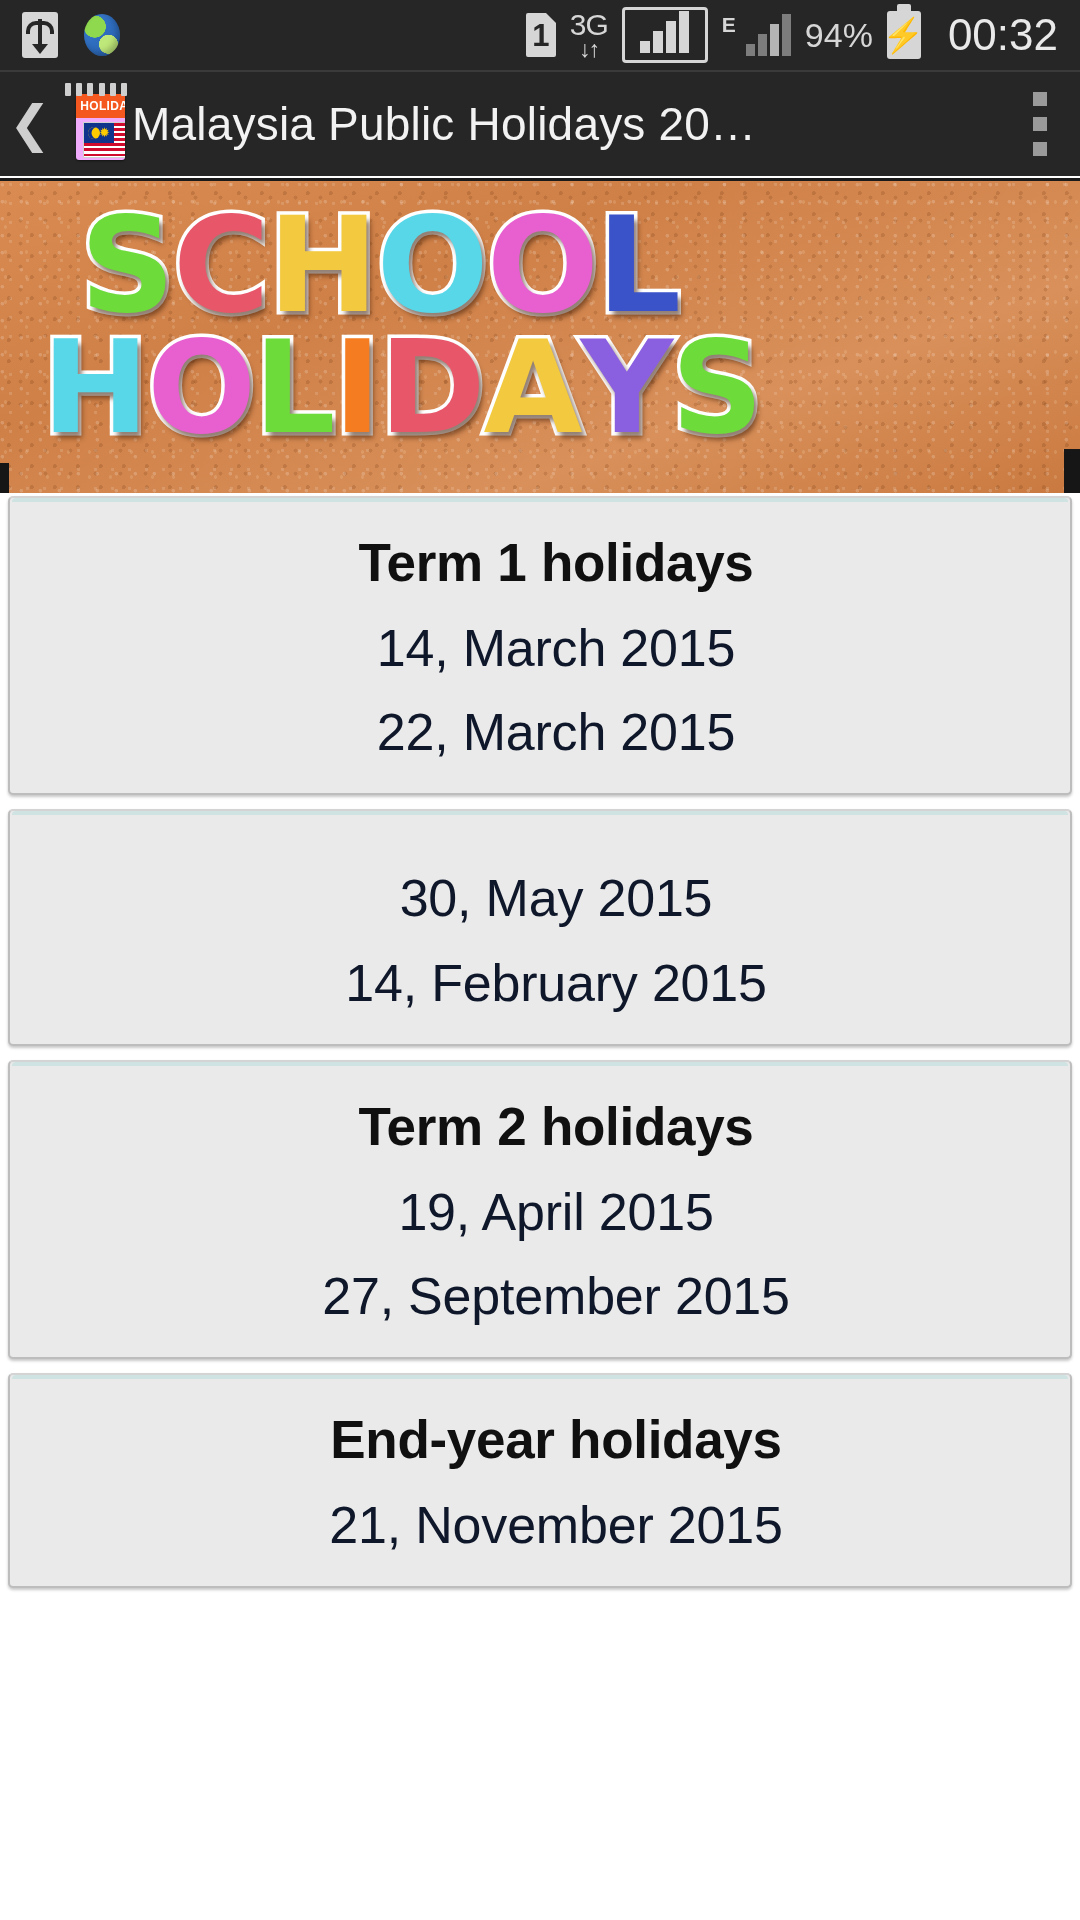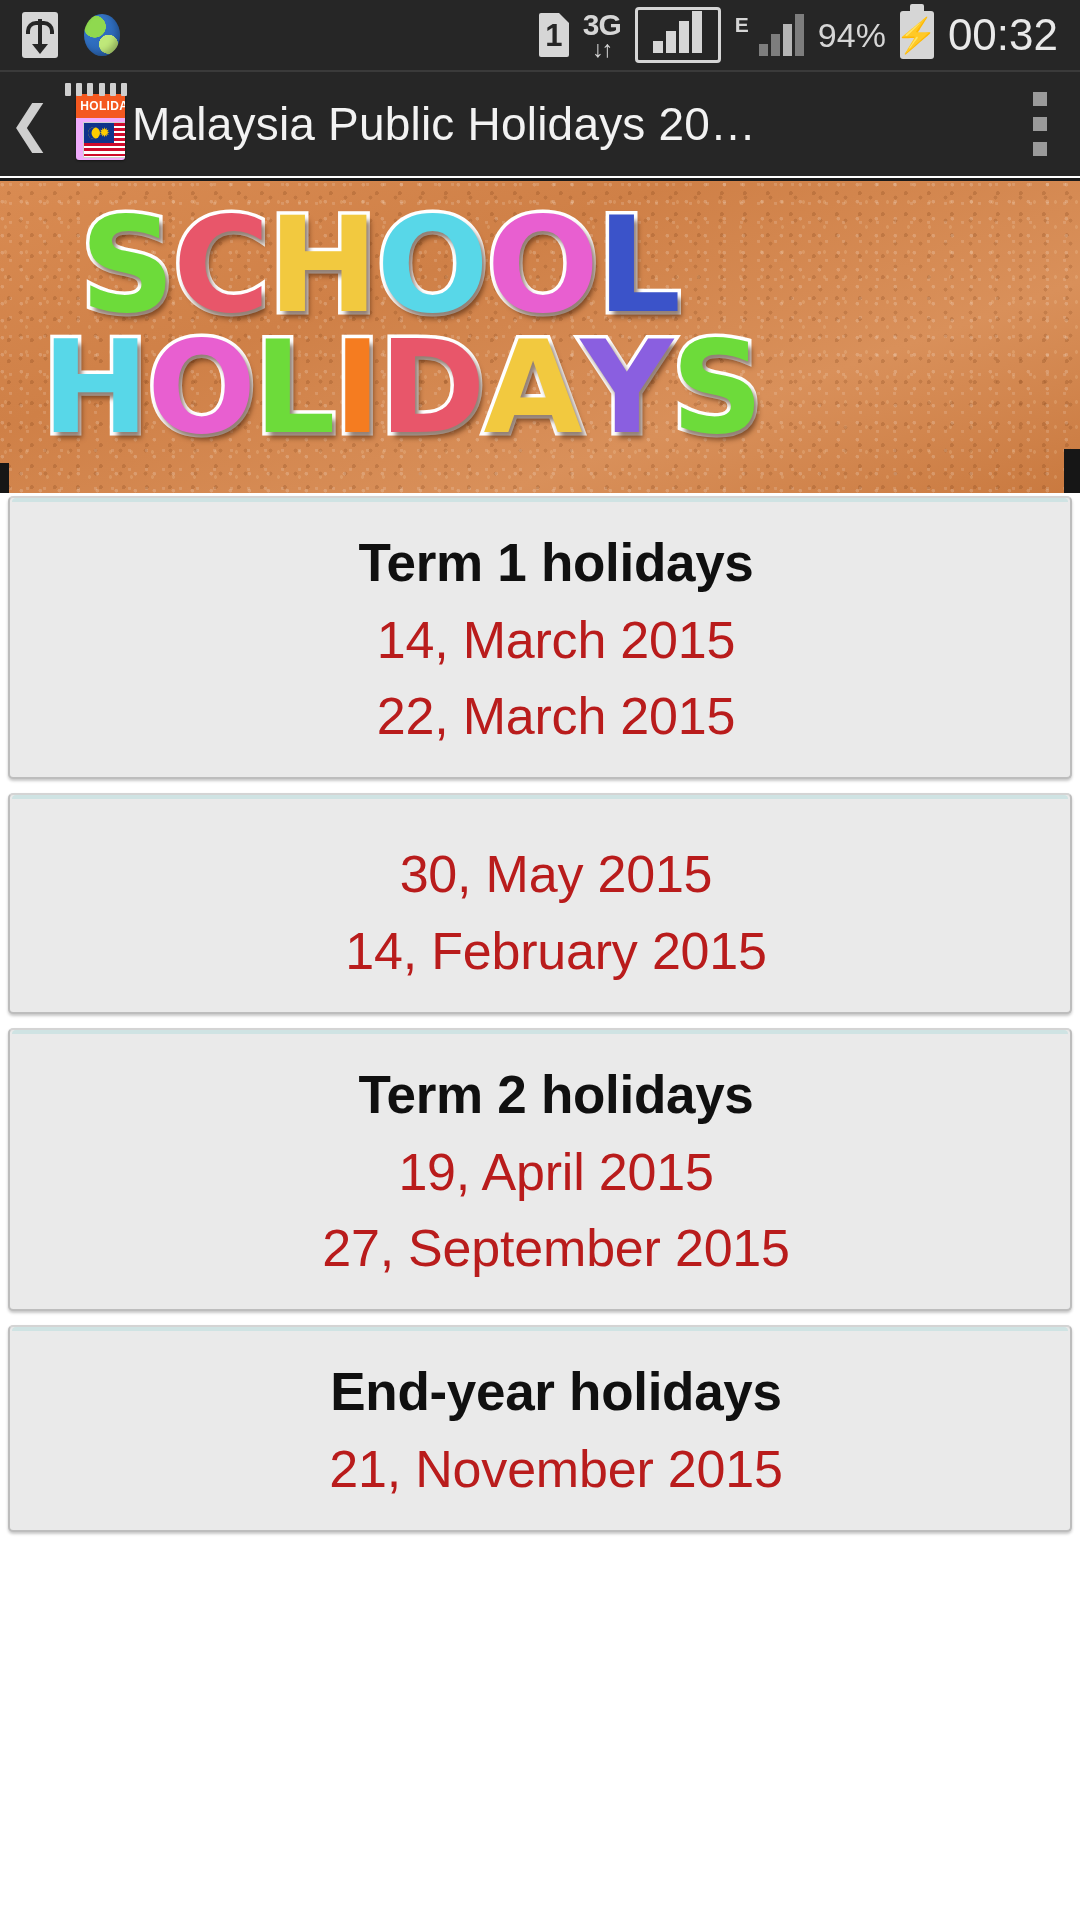--- a/index.html
+++ b/index.html
@@ -55,21 +55,21 @@
     position:relative;border-radius:2px;
     display:flex;align-items:center;justify-content:center;
     color:#262626;font-size:31px;font-weight:bold;line-height:1;
   }
   .sim-icon::after{
     content:""; position:absolute;right:0;top:0;
     width:0;height:0;border-top:10px solid #262626;border-left:10px solid transparent;
   }
 
   .net-3g{ display:flex;flex-direction:column;align-items:center;color:#d6d6d6;line-height:1; }
-  .net-3g .lbl{ font-size:30px;font-weight:bold;letter-spacing:-1px; }
+  .net-3g .lbl{ font-size:30px;font-weight:normal;letter-spacing:-1px; }
   .net-3g .arrows{ font-size:23px;letter-spacing:-2px;margin-top:-2px; }
 
   .sig-box{
     width:86px;height:56px;border:3px solid #d6d6d6;border-radius:4px;
     display:flex;align-items:flex-end;justify-content:center;gap:3px;padding:0 7px 7px 7px;
   }
   .sig-box .b{ width:10px;background:#d6d6d6; }
   .sig-box .b1{height:12px}.sig-box .b2{height:22px}.sig-box .b3{height:32px}.sig-box .b4{height:42px}
 
   .e-label{ color:#d6d6d6;font-size:21px;font-weight:bold;align-self:flex-start;margin-top:6px; }
@@ -84,21 +84,21 @@
   .batt-pct{ color:#d6d6d6;font-size:34px; }
   .batt-icon{
     width:34px;height:48px;background:#d6d6d6;border-radius:3px;position:relative;
     display:flex;align-items:center;justify-content:center;
   }
   .batt-icon::before{
     content:"";position:absolute;top:-7px;left:50%;transform:translateX(-50%);
     width:14px;height:7px;background:#d6d6d6;border-radius:2px 2px 0 0;
   }
   .bolt{ color:#1d1d1d;font-size:34px;line-height:1;font-weight:bold; }
-  .clock{ color:#e9e9e9;font-size:44px;letter-spacing:0px; }
+  .clock{ color:#e9e9e9;font-size:44px;letter-spacing:0px;margin-left:13px; }
 
   
   #title-bar{
     position:absolute; left:0; top:70px; width:1080px; height:106px;
     background:#262626;
     display:flex;align-items:center;
     border-top:2px solid #3a3a3a;
   }
   #back-chevron{
     width:52px;text-align:center;color:#cfcfcf;font-size:50px;line-height:1;
@@ -198,22 +198,22 @@
   }
   .card::before{
     content:"";position:absolute;left:2px;right:2px;top:0;height:4px;
     background:#cfe3e3;border-radius:4px 4px 0 0;
   }
   .card-title{
     font-size:53px;font-weight:bold;color:#101010;line-height:1.18;
     letter-spacing:-.3px;
   }
   .card-date{
-    font-size:52px;color:#b91c1c;line-height:1.2;letter-spacing:-.2px;
-    margin-top:14px;
+    font-size:52px;color:#0f172a;line-height:1.2;letter-spacing:-.2px;
+    margin-top:22px;
   }
 </style>
 </head>
 <body>
 
 <div id="status-bar">
   <div id="status-left">
     <span class="usb-icon">
         <span class="usb-tip"></span>
       </span>

